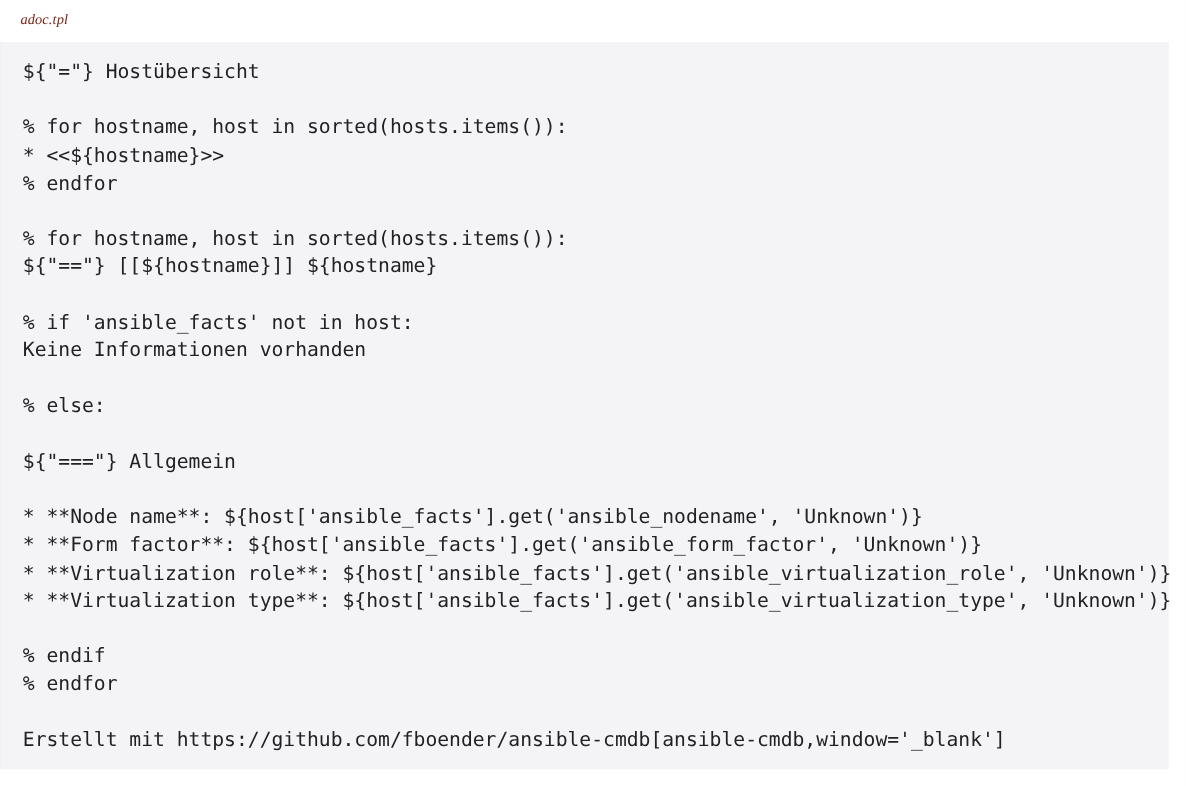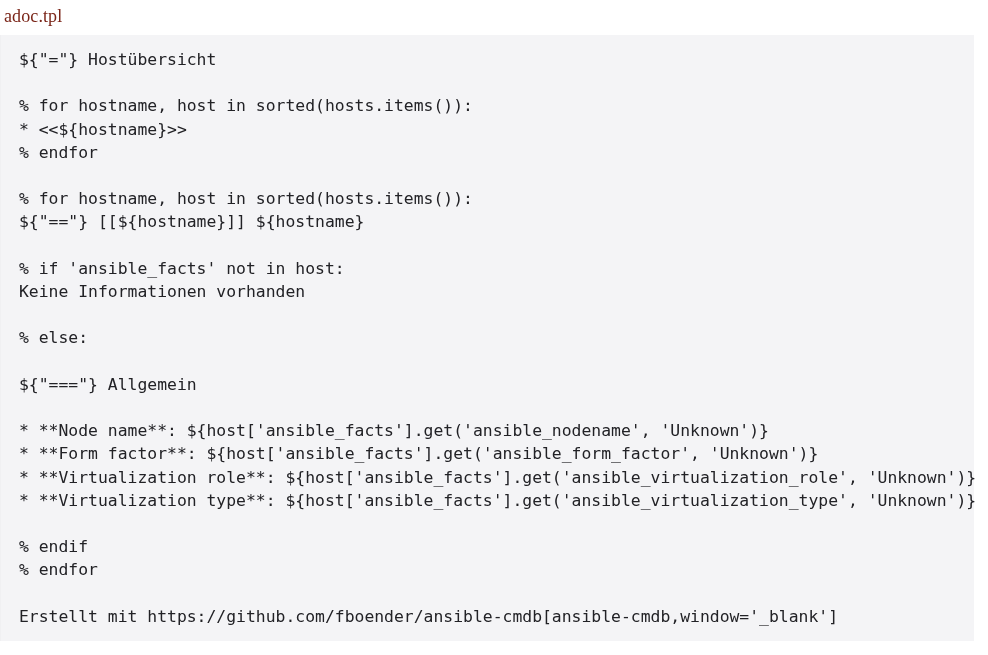--- a/index.html
+++ b/index.html
@@ -14,24 +14,25 @@
     -webkit-font-smoothing: antialiased;
   }
   .listing-block {
     position: absolute;
     left: 0;
     top: 0;
     width: 988px;
   }
   .block-title {
     position: absolute;
-    left: 4px;
+    left: 17px;
     top: 7px;
     font-family: "Liberation Serif", "DejaVu Serif", serif;
-    font-size: 18px;
+    font-style: italic;
+    font-size: 12px;
     line-height: 18px;
     color: #7a2518;
     letter-spacing: 0.1px;
     white-space: nowrap;
   }
   .content-wrap {
     position: absolute;
     left: 0;
     top: 35px;
     width: 974px;

